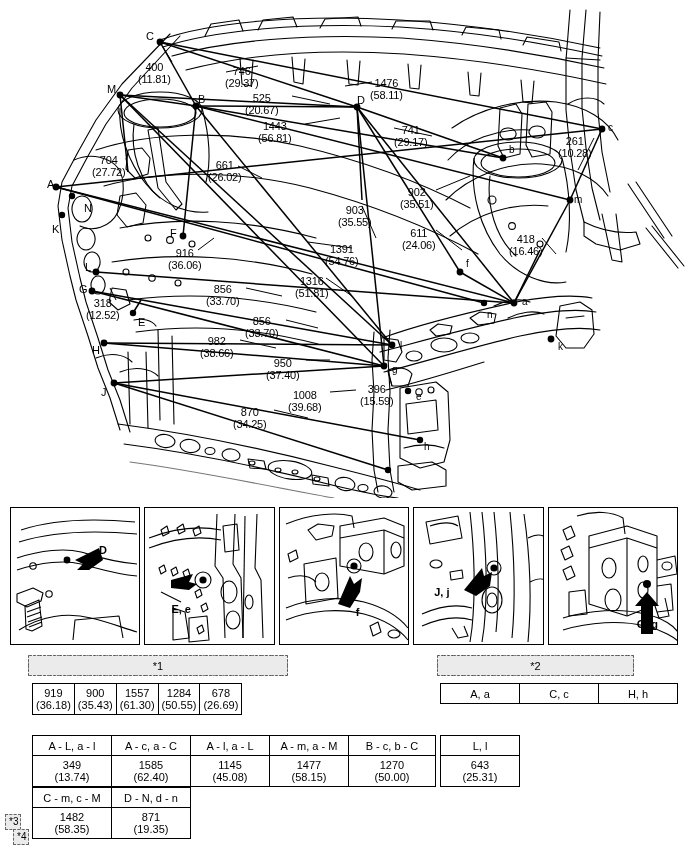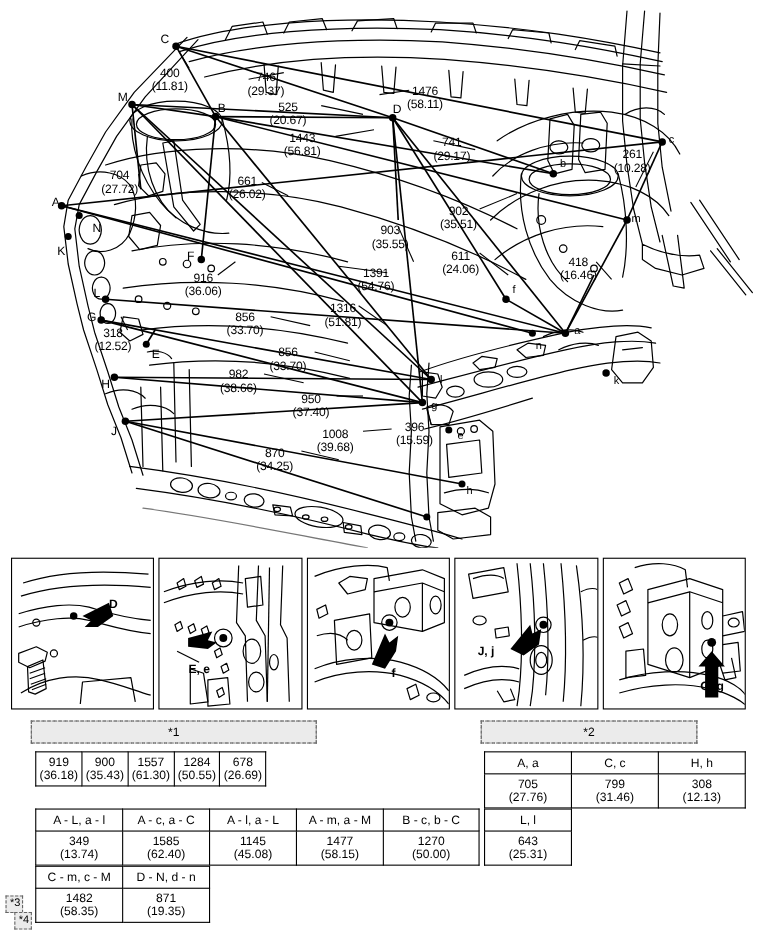--- a/index.html
+++ b/index.html
@@ -678,34 +678,20 @@
   </tbody>
     </table>
 
   <table class="dimtab" style="left:440px;top:31px;">
     <tbody>
         <tr class="hd">
       <td style="width:70px;">A, a</td>
       <td style="width:70px;">C, c</td>
       <td style="width:70px;">H, h</td>
     </tr>
-    <tr class="vl">
-      <td>
-        <span class="sub">705</span>
-        <span class="sub">(27.76)</span>
-      </td>
-      <td>
-        <span class="sub">799</span>
-        <span class="sub">(31.46)</span>
-      </td>
-      <td>
-        <span class="sub">308</span>
-        <span class="sub">(12.13)</span>
-      </td>
-    </tr>
   </tbody>
     </table>
 
   <table class="dimtab" style="left:440px;top:83px;">
     <tbody>
         <tr class="hd">
       <td style="width:70px;">L, l</td>
     </tr>
     <tr class="vl">
       <td>

